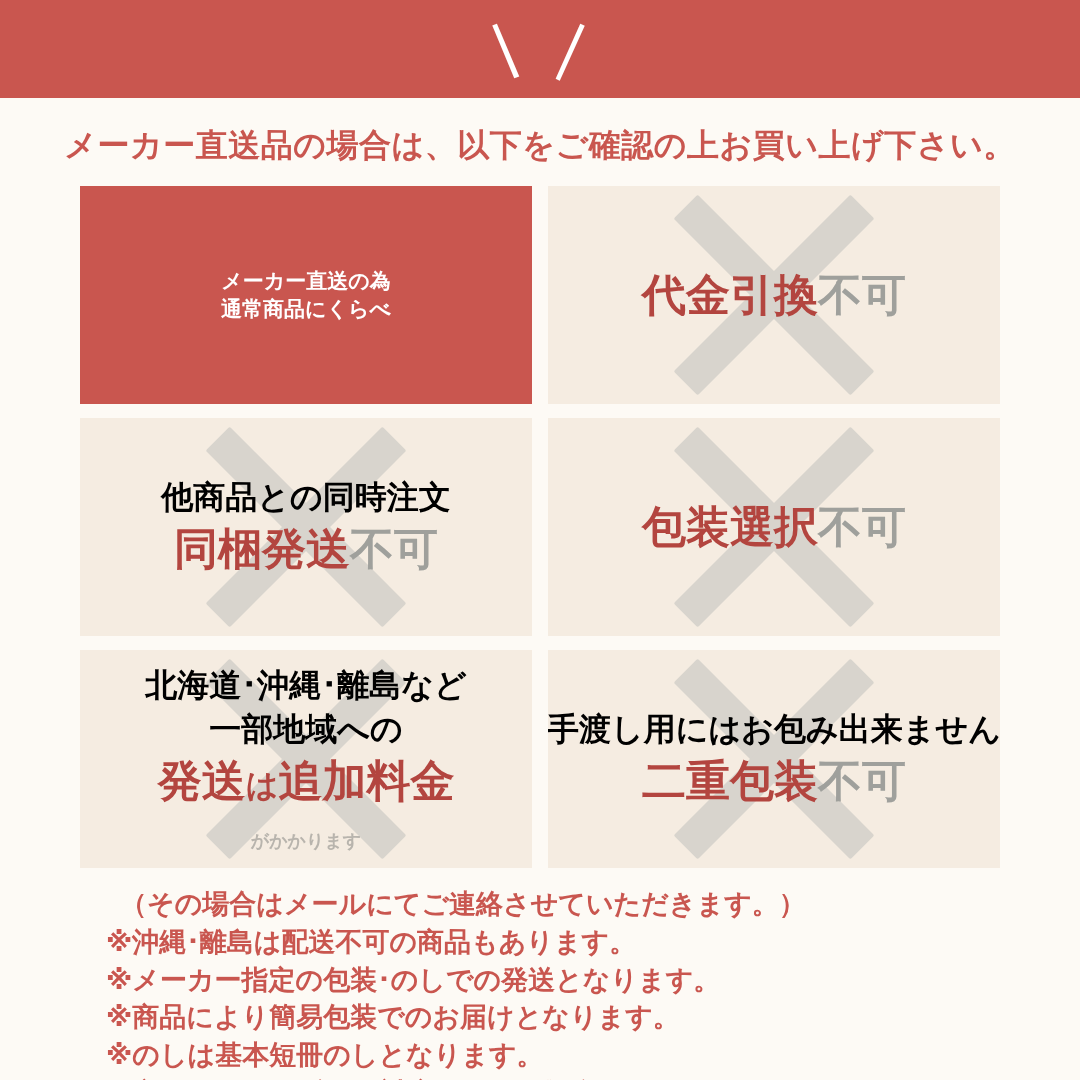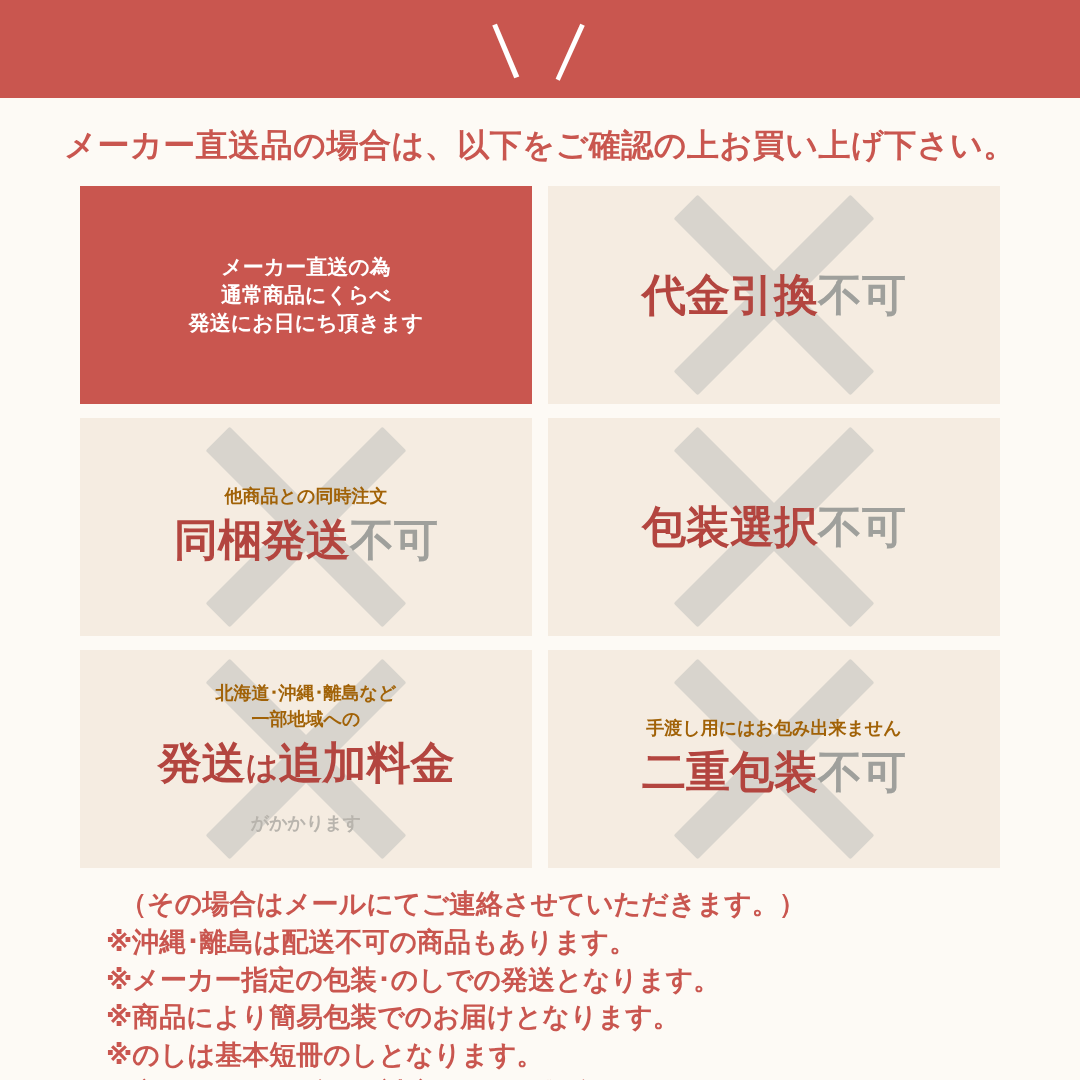--- a/index.html
+++ b/index.html
@@ -114,22 +114,22 @@
   .line {
     display: block;
     white-space: nowrap;
   }
   .white-text .line {
     color: #ffffff;
     font-size: 21px;
     font-weight: bold;
   }
   .small-note {
-    color: #a16207;
-    font-size: 18px;
+    color: #000000;
+    font-size: 32px;
     font-weight: bold;
     white-space: nowrap;
     display: block;
     margin-bottom: 2px;
   }
   .big {
     color: #b3453f;
     font-size: 44px;
     font-weight: bold;
     white-space: nowrap;
@@ -183,21 +183,20 @@
   </div>
 
   <div class="subheading">メーカー直送品の場合は、以下をご確認の上お買い上げ下さい。</div>
 
   <div class="grid">
 
     <div class="card filled">
       <div class="card-inner white-text">
         <span class="line">メーカー直送の為</span>
         <span class="line">通常商品にくらべ</span>
-        <span class="line">発送にお日にち頂きます</span>
       </div>
     </div>
 
     <div class="card">
       <div class="xmark">
         <span class="a"></span>
           <span class="b"></span>
       </div>
       <div class="card-inner">
         <span class="big"><span>代金引換</span><span class="muted">不可</span></span>

